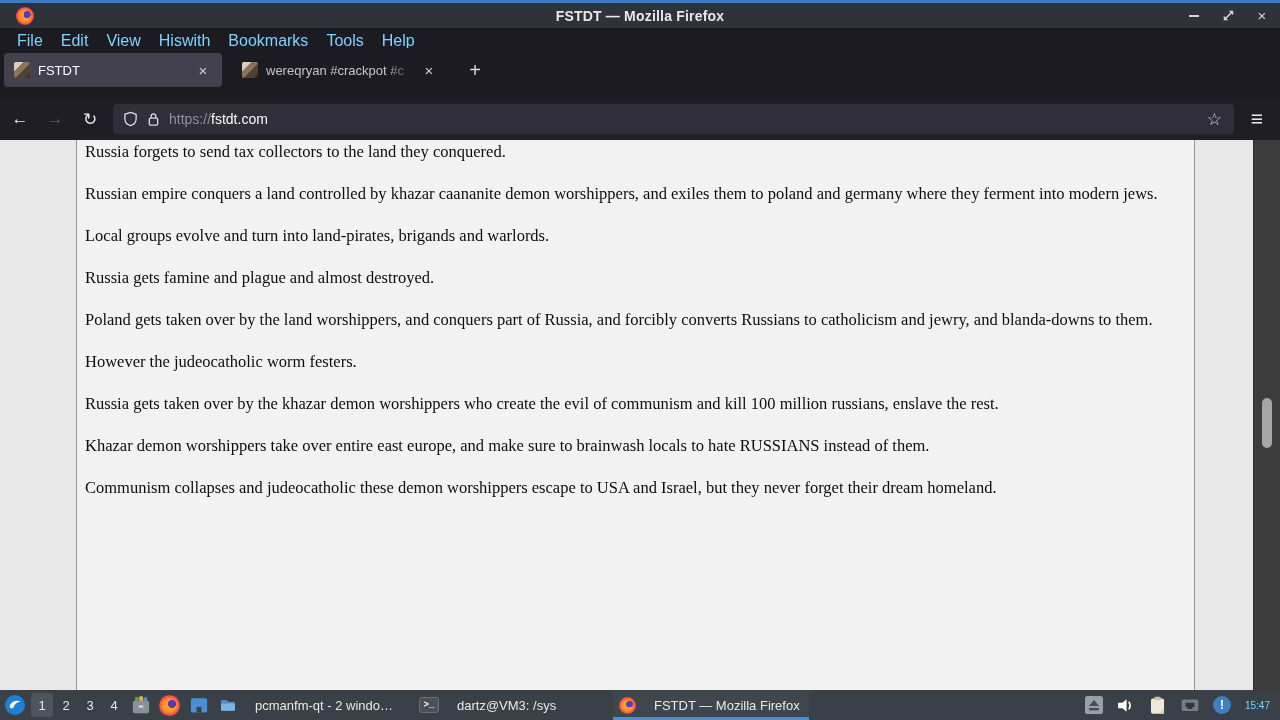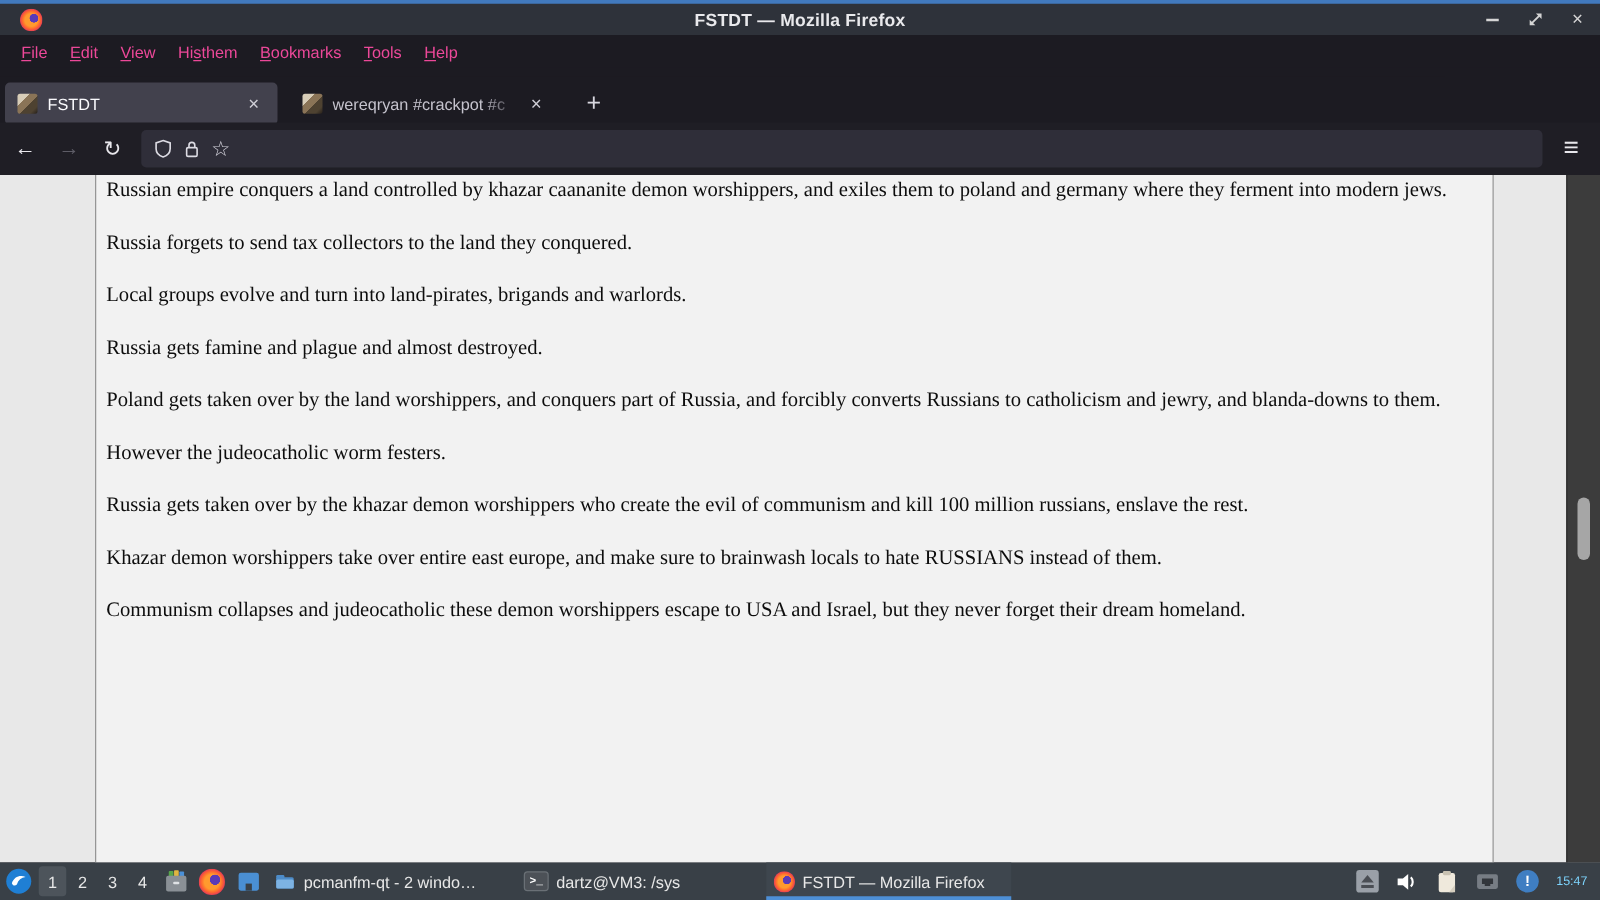--- a/index.html
+++ b/index.html
@@ -20,25 +20,25 @@
   #titlebar .ffx-icon { margin-left:16px; }
   #win-controls { position:absolute; right:8px; top:0; height:25px;
                   display:flex; align-items:center; gap:14px; }
   .winbtn { width:20px; height:20px; display:flex; align-items:center;
             justify-content:center; color:#d5d5d5; font-size:15px; cursor:default; }
   .minbar { width:10px; height:2px; background:#d5d5d5; }
 
   
   #menubar { position:absolute; left:0; top:28px; width:1280px; height:26px;
              background:#1c1b22; display:flex; align-items:center; padding-left:8px; }
-  .menu-item { color:#ec4899; font-size:13px; padding:3px 9px;text-align:right; }
+  .menu-item { color:#7dd3fc; font-size:16px; padding:3px 9px;text-align:right; }
   .mn-key { text-decoration:underline; text-underline-offset:2px; }
 
   
-  #tabbar { position:absolute; left:0; top:61px; width:1156px; height:44px;
+  #tabbar { position:absolute; left:0; top:48px; width:1156px; height:44px;
             background:#1c1b22; display:flex; align-items:center; padding-left:4px; }
   .tab { height:34px; display:flex; align-items:center; border-radius:4px;
          padding:0 10px; position:relative; }
   .tab.active { background:#42414d; width:218px; }
   .tab.inactive { width:216px; margin-left:10px; }
   .favicon { width:16px; height:16px; border-radius:2px; flex:0 0 16px;
              background:
                linear-gradient(135deg,#d8cdb8 0 30%, #8a7457 30% 55%, #4e4231 55% 80%, #26201a 100%); }
   .tab-label { color:#fbfbfe; font-size:13px; margin-left:8px; white-space:nowrap;
                overflow:hidden; flex:1; position:relative; }
@@ -87,21 +87,21 @@
   #start-btn { width:30px; height:30px; display:flex; align-items:center;
                justify-content:center; }
   .ws-btn { width:22px; height:24px; display:flex; align-items:center;
             justify-content:center; font-size:13px; color:#e8e8e8;
             border-radius:3px; margin:0 1px; }
   .ws-btn.active { background:#4d545b; }
   .launcher { width:27px; height:27px; display:flex; align-items:center;
               justify-content:center; margin:0 1px; }
   .launcher .ffx-icon { width:21px; height:21px; }
   .task-win { width:196px; height:30px; display:flex; align-items:center;
-              padding:0 6px; margin-right:4px; position:relative; }
+              padding:0 6px; margin-right:4px; position:relative;gap:12px; }
   .task-win .lbl { font-size:13px; color:#e8e8e8; margin-left:6px;
                    white-space:nowrap; overflow:hidden; text-overflow:ellipsis; }
   .task-win.active-win { background:#3e464e; }
   .task-win.active-win::after { content:""; position:absolute; left:0; right:0;
                                 bottom:0; height:3px; background:#4d8fd6; }
   #tray { margin-left:auto; display:flex; align-items:center; gap:10px;
           padding-right:10px; }
   .tray-icon { width:22px; height:22px; display:flex; align-items:center;
                justify-content:center; }
   #clock { font-size:10px; color:#7dd3fc; padding-left:2px; }
@@ -134,21 +134,21 @@
         </svg>
       </div>
       <div class="winbtn">×</div>
     </div>
   </div>
 
   <div id="menubar">
     <div class="menu-item"><span></span><span class="mn-key">F</span><span>ile</span></div>
     <div class="menu-item"><span></span><span class="mn-key">E</span><span>dit</span></div>
     <div class="menu-item"><span></span><span class="mn-key">V</span><span>iew</span></div>
-    <div class="menu-item"><span>Hi</span><span class="mn-key">s</span><span>them</span></div>
+    <div class="menu-item"><span>Hi</span><span class="mn-key">s</span><span>with</span></div>
     <div class="menu-item"><span></span><span class="mn-key">B</span><span>ookmarks</span></div>
     <div class="menu-item"><span></span><span class="mn-key">T</span><span>ools</span></div>
     <div class="menu-item"><span></span><span class="mn-key">H</span><span>elp</span></div>
   </div>
 
   <div id="tabbar">
     <div class="tab active">
       <div class="favicon"></div>
       <div class="tab-label">FSTDT</div>
       <div class="tab-close">×</div>
@@ -171,29 +171,30 @@
         <svg width="15" height="16" viewBox="0 0 16 16">
             <path d="M8 1 L14 3 V8 C14 11.5 11.5 14 8 15 C4.5 14 2 11.5 2 8 V3 Z" fill="none" stroke="#dcdbe3" stroke-width="1.4"></path>
           </svg>
       </span>
       <span class="url-icon">
         <svg width="13" height="15" viewBox="0 0 14 16">
             <rect x="2.5" y="6.5" width="9" height="7.5" rx="1.2" fill="none" stroke="#dcdbe3" stroke-width="1.4"></rect>
             <path d="M4.5 6.5 V4.5 a2.5 2.5 0 0 1 5 0 V6.5" fill="none" stroke="#dcdbe3" stroke-width="1.4"></path>
           </svg>
       </span>
+      <span id="url-text"><span id="url-scheme">https://</span><span id="url-host">fstdt.com</span></span>
       <span id="star-btn">☆</span>
     </div>
     <div id="menu-btn">≡</div>
   </div>
 
   <div id="page">
     <div id="content-col">
+      <p>Russia forgets to send tax collectors to the land they conquered.</p>
       <p>Russian empire conquers a land controlled by khazar caananite demon worshippers, and exiles them to poland and germany where they ferment into modern jews.</p>
-      <p>Russia forgets to send tax collectors to the land they conquered.</p>
       <p>Local groups evolve and turn into land-pirates, brigands and warlords.</p>
       <p>Russia gets famine and plague and almost destroyed.</p>
       <p>Poland gets taken over by the land worshippers, and conquers part of Russia, and forcibly converts Russians to catholicism and jewry, and blanda-downs to them.</p>
       <p>However the judeocatholic worm festers.</p>
       <p>Russia gets taken over by the khazar demon worshippers who create the evil of communism and kill 100 million russians, enslave the rest.</p>
       <p>Khazar demon worshippers take over entire east europe, and make sure to brainwash locals to hate RUSSIANS instead of them.</p>
       <p>Communism collapses and judeocatholic these demon worshippers escape to USA and Israel, but they never forget their dream homeland.</p>
 
     </div>
     <div id="scrollbar">

